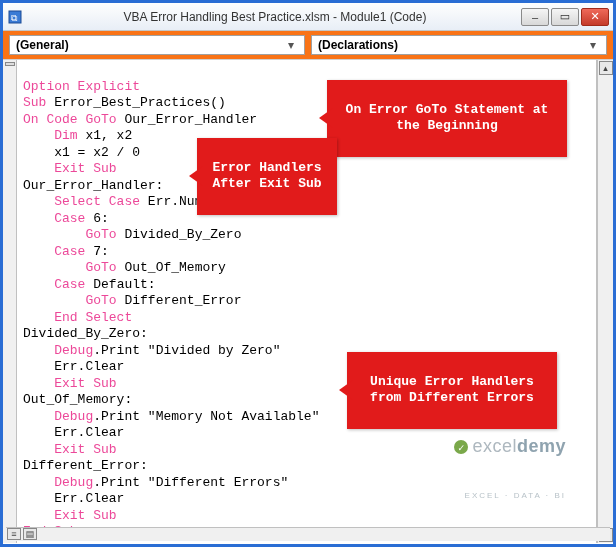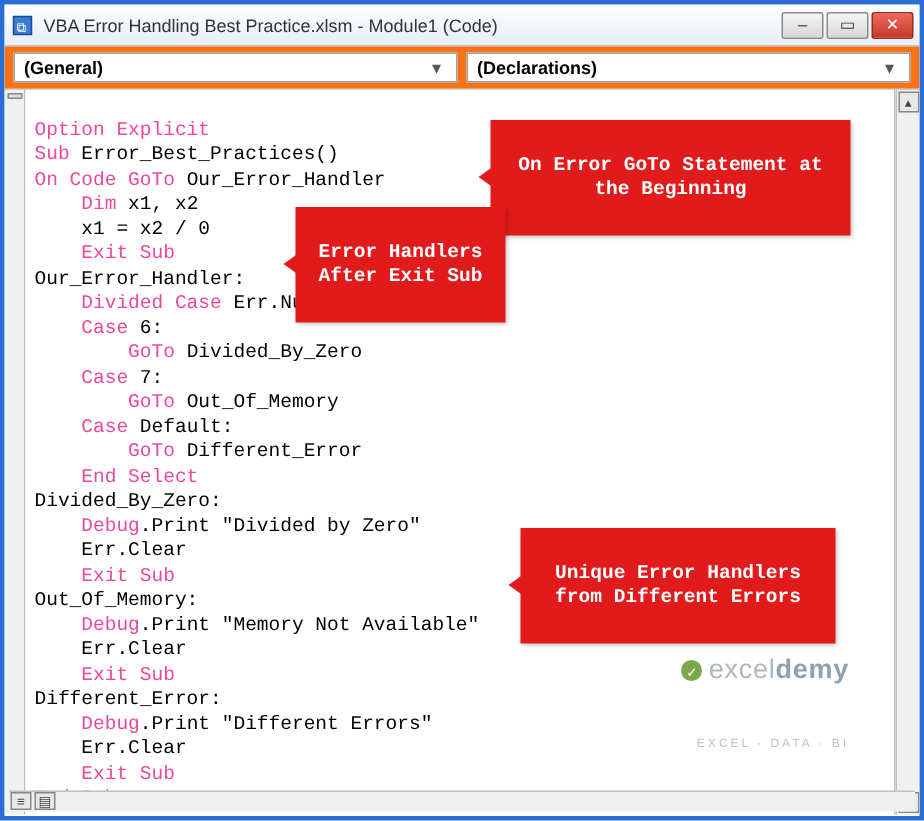--- a/index.html
+++ b/index.html
@@ -23,20 +23,21 @@
   }
   .titlebar .app-icon {
     width: 16px; height: 16px;
     margin-right: 6px;
     display: flex; align-items: center; justify-content: center;
   }
   .titlebar .title-text {
     flex: 1;
     color: #333;
     font-size: 12px;
+    text-align: center;
   }
   .win-buttons { display: flex; gap: 2px; }
   .win-btn {
     width: 28px; height: 18px;
     border: 1px solid #8a8a8a;
     border-radius: 2px;
     background: linear-gradient(#f5f5f5,#d8d8d8);
     display: flex; align-items: center; justify-content: center;
     font-size: 11px;
     color: #333;
@@ -195,21 +196,21 @@
     <div class="splitbar"></div>
   </div>
   <div class="code-pane">
 <span class="kw">Option Explicit</span>
 <span class="kw">Sub</span><span> Error_Best_Practices()</span>
 <span class="kw">On Code GoTo</span><span> Our_Error_Handler</span>
 <span class="kw">    Dim</span><span> x1, x2</span>
 <span>    x1 = x2 / 0</span>
 <span class="kw">    Exit Sub</span>
 <span>Our_Error_Handler:</span>
-<span class="kw">    Divided Case</span><span> Err.Number</span>
+<span class="kw">    Select Case</span><span> Err.Number</span>
 <span class="kw">    Case</span><span> 6:</span>
 <span class="kw">        GoTo</span><span> Divided_By_Zero</span>
 <span class="kw">    Case</span><span> 7:</span>
 <span class="kw">        GoTo</span><span> Out_Of_Memory</span>
 <span class="kw">    Case</span><span> Default:</span>
 <span class="kw">        GoTo</span><span> Different_Error</span>
 <span class="kw">    End Select</span>
 <span>Divided_By_Zero:</span>
 <span class="kw">    Debug</span><span>.Print "Divided by Zero"</span>
 <span>    Err.Clear</span>

